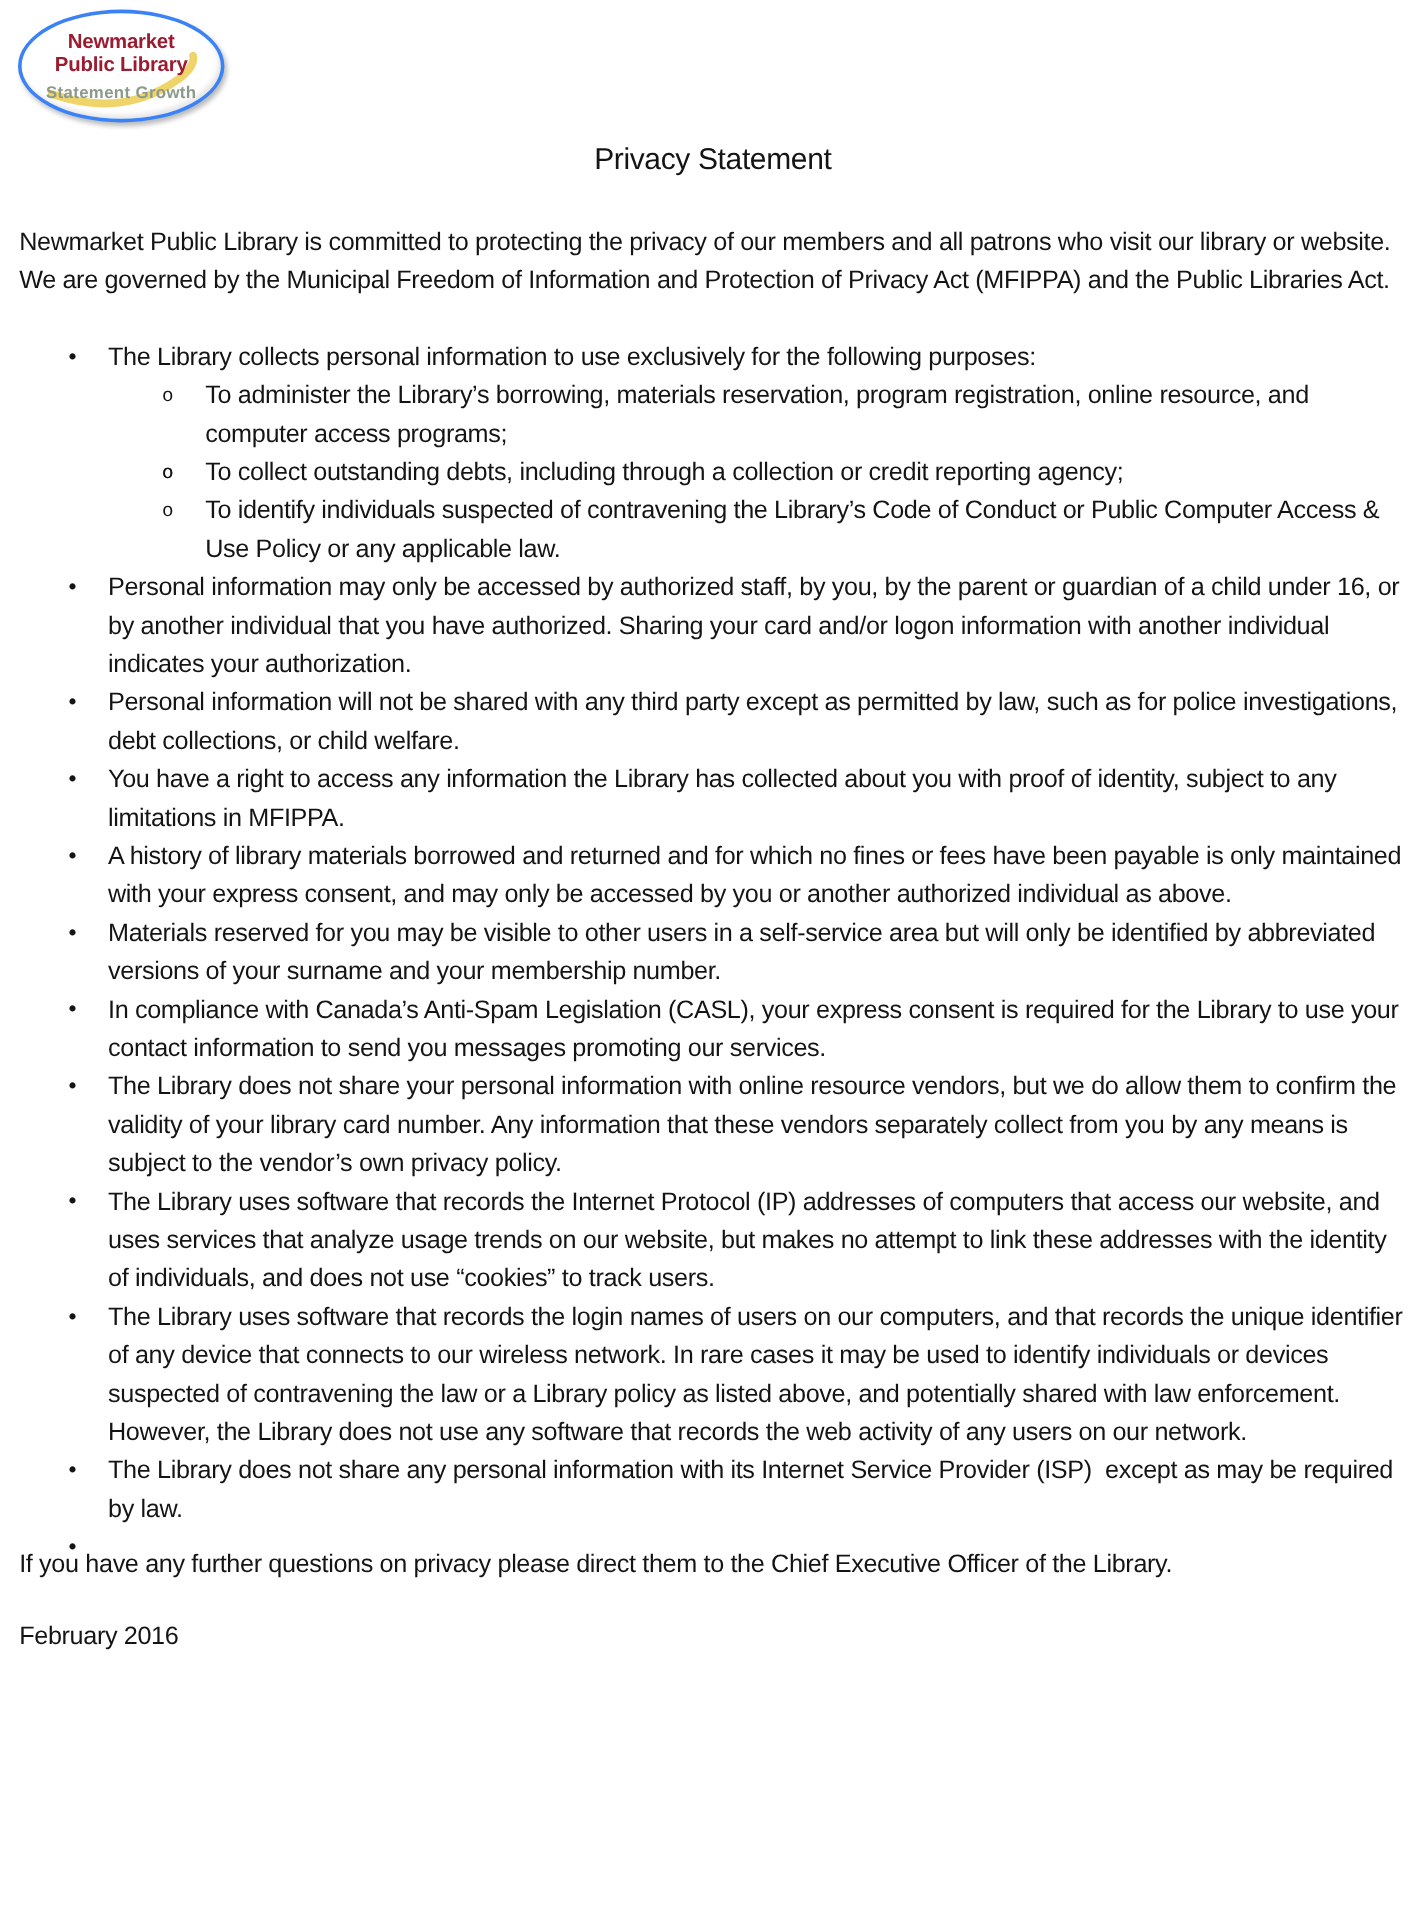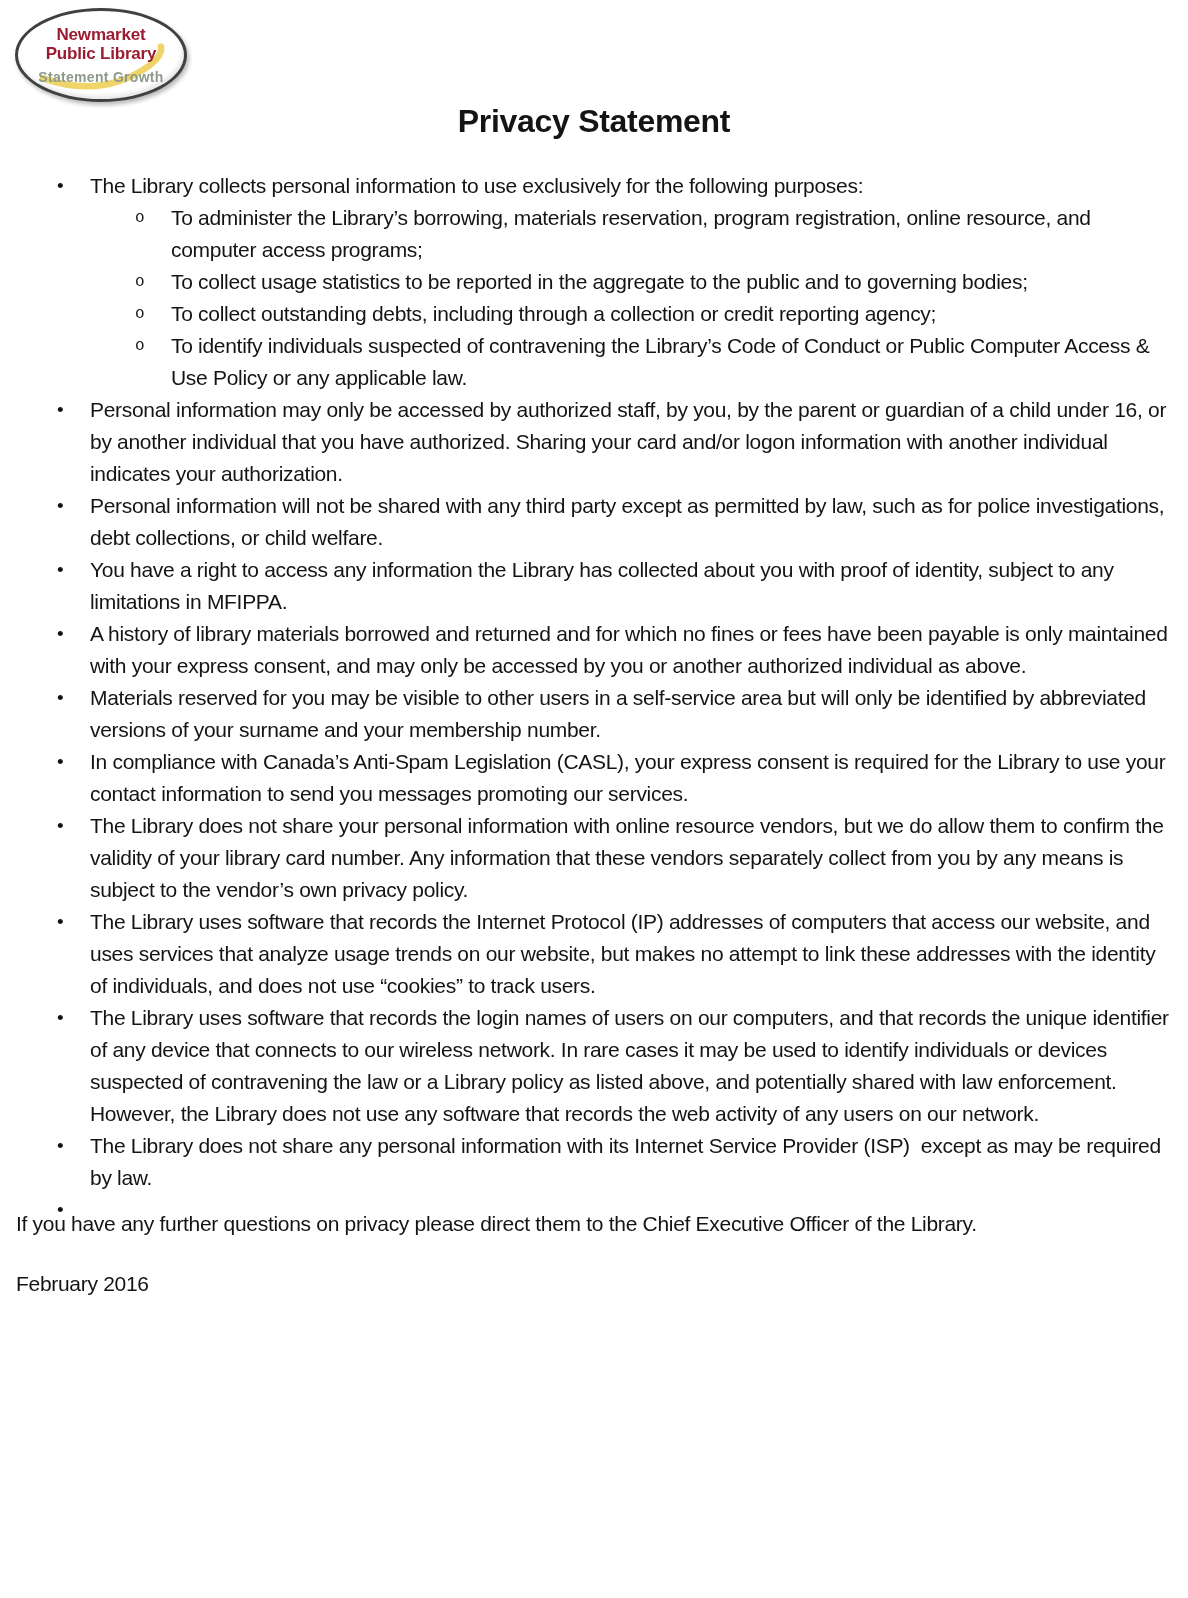--- a/index.html
+++ b/index.html
@@ -18,21 +18,21 @@
     overflow: hidden;
   }
 
   
   .logo {
     position: absolute;
     left: 15px; top: 8px;
     width: 172px; height: 94px;
     border-radius: 50%;
     background: #ffffff;
-    border: 3px solid #404040;
+    border: 3px solid #3b82f6;
     box-shadow: 2px 3px 4px rgba(0,0,0,0.28), inset -2px -3px 4px rgba(0,0,0,0.10);
     box-sizing: border-box;
     text-align: center;
     overflow: hidden;
   }
   .logo-swoosh { position: absolute; left: 0; top: 0; width: 100%; height: 100%; }
   .logo-name {
     position: relative;
     margin-top: 14px;
     font-weight: bold;
@@ -46,25 +46,25 @@
     margin-top: 7px;
     font-weight: bold;
     font-size: 14px;
     line-height: 15px;
     letter-spacing: 0.3px;
     color: var(--tagline_gray_green, #8c9a8c);
   }
 
   
   .title {
-    margin: 4px;
+    margin: 16px;
     text-align: center;
-    font-size: 32px;
+    font-size: 25px;
     line-height: 34px;
-    font-weight: bold;
+    font-weight: normal;
     letter-spacing: -0.3px;
   }
   .intro { margin: 36px 0 0 0; white-space: pre-wrap; }
   .closing { margin: 14px 0 0 0; white-space: pre-wrap; }
   .doc-date { margin: 28px 0 0 0; }
 
   
   .list { margin-top: 32px; }
   .li { position: relative; padding-left: 74px; }
   .li .mk {
@@ -91,34 +91,34 @@
     </svg>
     <div class="logo-name">
       <div>Newmarket</div>
       <div>Public Library</div>
     </div>
     <div class="logo-tagline">Statement Growth</div>
   </div>
 
   <h1 class="title">Privacy Statement</h1>
 
+  <p class="intro">Newmarket Public Library is committed to protecting the privacy of our members and all patrons who visit our library or website. We are governed by the Municipal Freedom of Information and Protection of Privacy Act (MFIPPA) and the Public Libraries Act.</p>
 
   <div class="list">
 
     <div class="li">
       <span class="mk">•</span>
       <span class="txt">The Library collects personal information to use exclusively for the following purposes:</span>
     </div>
     <div class="li sub">
       <span class="mk">o</span>
       <span class="txt">To administer the Library’s borrowing, materials reservation, program registration, online resource, and computer access programs;</span>
     </div>
     <div class="li sub">
       <span class="mk">o</span>
-      <span class="txt">To collect usage statistics to be reported in the aggregate to the public and to governing bodies;</span>
     </div>
     <div class="li sub">
       <span class="mk">o</span>
       <span class="txt">To collect outstanding debts, including through a collection or credit reporting agency;</span>
     </div>
     <div class="li sub">
       <span class="mk">o</span>
       <span class="txt">To identify individuals suspected of contravening the Library’s Code of Conduct or Public Computer Access &amp; Use Policy or any applicable law.</span>
     </div>
 

